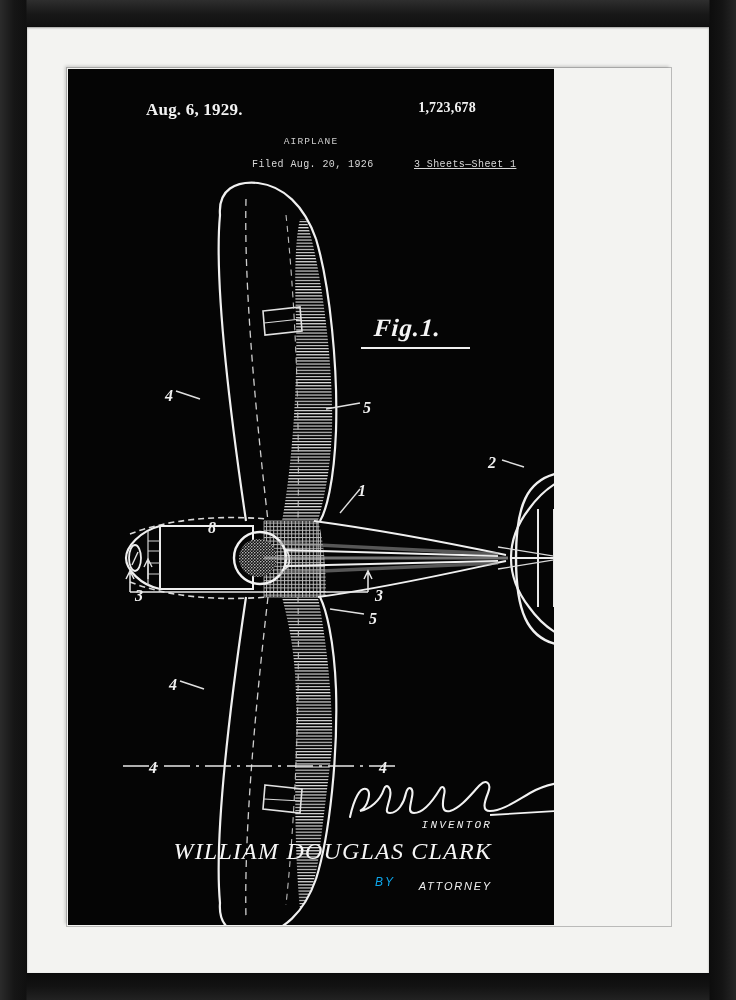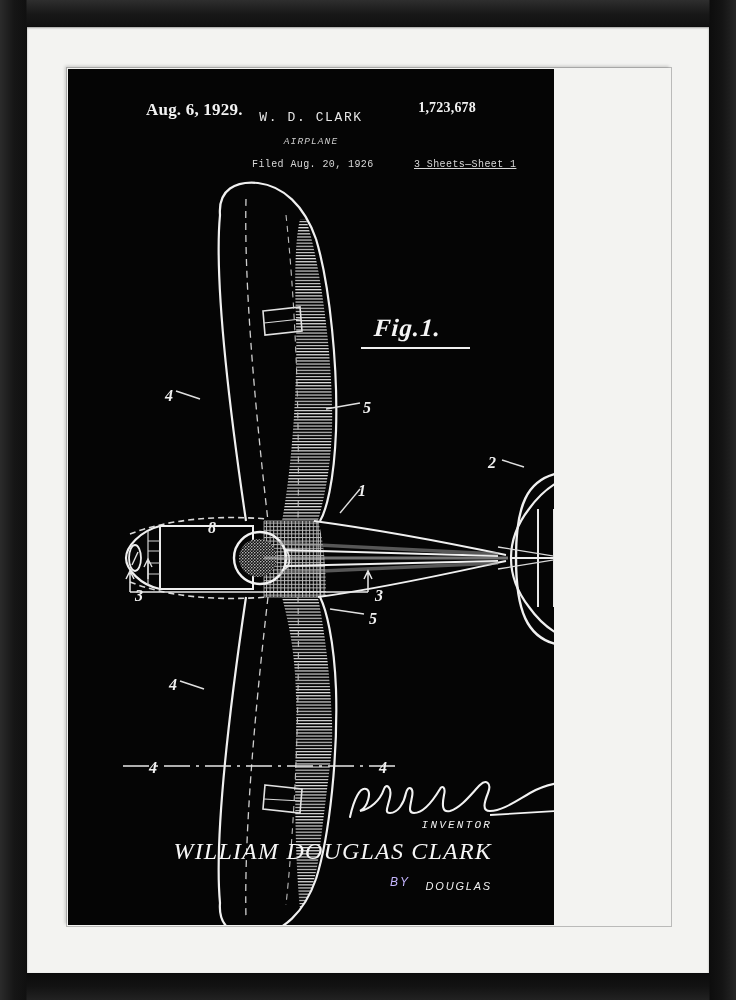--- a/index.html
+++ b/index.html
@@ -90,21 +90,20 @@
     white-space: nowrap;
   }
   .hdr-subject {
     position: absolute;
     left: 0; right: 0; top: 67px;
     text-align: center;
     font-family: "Liberation Mono", monospace;
     font-size: 9.5px;
     color: #cfcfcf;
     letter-spacing: 1.1px;
-    font-style: italic;
   }
   .hdr-filed {
     position: absolute;
     left: 184px; top: 90px;
     font-family: "Liberation Mono", monospace;
     font-size: 10px;
     color: #d8d8d8;
     letter-spacing: 0.4px;
     white-space: nowrap;
   }
@@ -159,24 +158,24 @@
     right: 62px; top: 769px;
     font-family: Liberation Serif, serif;
     font-size: 24px;
     color: #f6f6f6;
     letter-spacing: 1.2px;
     font-style: italic;
     white-space: nowrap;
   }
   .sig-by {
     position: absolute;
-    left: 322px; top: 806px;
+    left: 307px; top: 806px;
     font-family: "Liberation Sans", sans-serif;
     font-size: 12px;
-    color: #c4b5fd;
+    color: #0ea5e9;
     letter-spacing: 2px;
     font-style: italic;
   }
   .sig-attorney {
     position: absolute;
     right: 62px; top: 811px;
     font-family: "Liberation Sans", sans-serif;
     font-size: 11px;
     color: #f0f0f0;
     letter-spacing: 1.8px;
@@ -190,21 +189,20 @@
 
 <div class="frame-outer"></div>
 <div class="mat"></div>
 <div class="frame-bevel"></div>
 <div class="mat-inner-edge"></div>
 
 <div class="poster">
 
   <div class="hdr-date">Aug. 6, 1929.</div>
   <div class="hdr-num">1,723,678</div>
-  <div class="hdr-inventor">W. D. CLARK</div>
   <div class="hdr-subject">AIRPLANE</div>
   <div class="hdr-filed">Filed Aug. 20, 1926</div>
   <div class="hdr-sheets">3 Sheets—Sheet  1</div>
 
   <svg width="602" height="856" viewBox="0 0 602 856" style="position:absolute; left:0; top:0;">
     <defs>
 
       <pattern id="hatchH" width="6" height="3.1" patternUnits="userSpaceOnUse">
         <rect width="6" height="3.1" fill="#050505"></rect>
         <rect width="6" height="1.15" fill="#dcdcdc"></rect>
@@ -382,14 +380,14 @@
       <div class="ref" style="left: 307px; top: 518px;">3</div>
       <div class="ref" style="left: 301px; top: 541px;">5</div>
       <div class="ref" style="left: 101px; top: 607px;">4</div>
       <div class="ref" style="left: 81px; top: 690px;">4</div>
       <div class="ref" style="left: 311px; top: 690px;">4</div>
     </div>
 
   <div class="sig-inventor">INVENTOR</div>
   <div class="sig-name">WILLIAM DOUGLAS CLARK</div>
   <div class="sig-by">BY</div>
-  <div class="sig-attorney">DOUGLAS</div>
+  <div class="sig-attorney">ATTORNEY</div>
 </div>
 
 </body></html>

